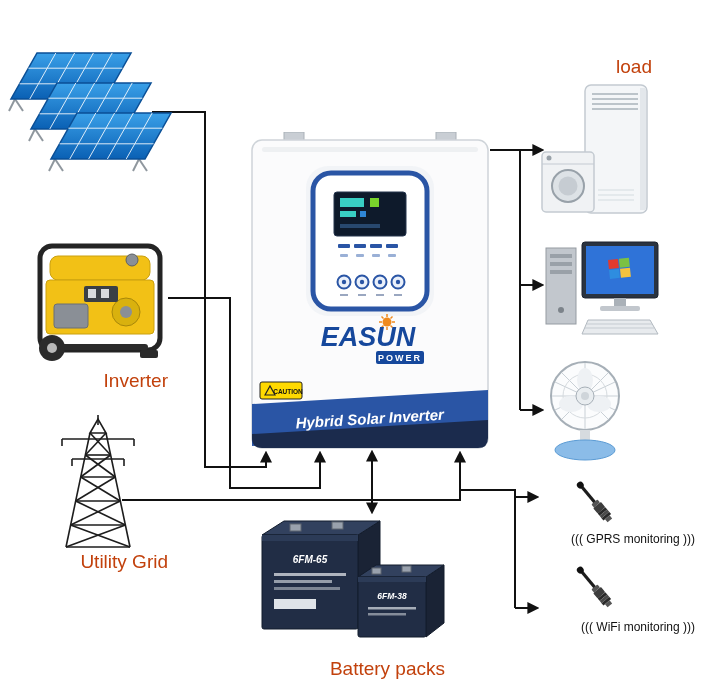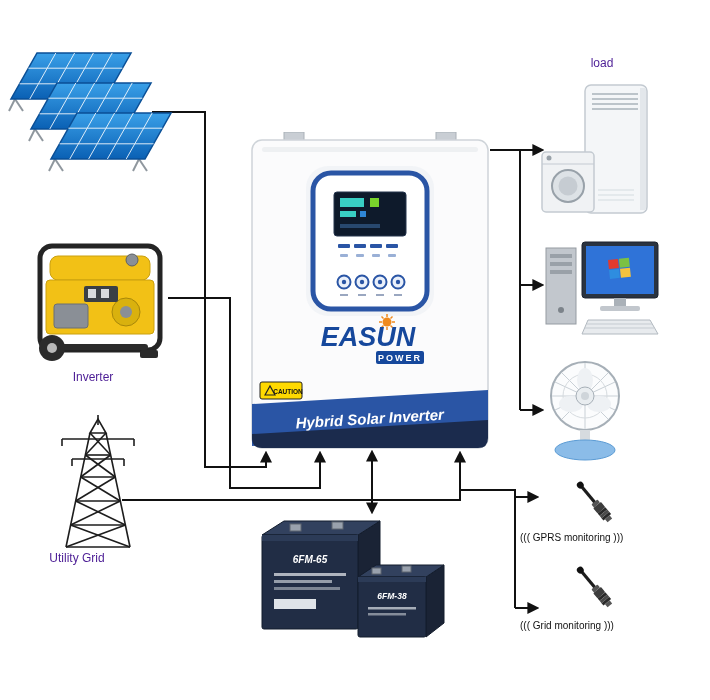--- a/index.html
+++ b/index.html
@@ -1,22 +1,22 @@
 <!DOCTYPE html>
 <html><head>
 <meta charset="utf-8">
 <style>
   html,body{margin:0;padding:0;background:#fff;}
   .canvas{
     position:relative;width:710px;height:700px;background:#ffffff;overflow:hidden;
     font-family:"Liberation Sans", sans-serif;color:#1a1a1a;
   }
   .abs{position:absolute;}
-  .lbl{position:absolute;font-size:12px;text-align:center;color:#4c1d95;}
-  .mon-lbl{position:absolute;font-size:10px;text-align:left;color:#111;white-space:nowrap;}
+  .lbl{position:absolute;font-size:19px;text-align:right;color:#c2410c;}
+  .mon-lbl{position:absolute;font-size:12px;text-align:right;color:#111;white-space:nowrap;}
   svg{display:block;}
   text{font-family:"Liberation Sans", sans-serif;}
 </style>
 </head>
 <body>
 
 <div class="canvas">
 
   <svg class="abs" style="left:0;top:0;z-index:1" width="710" height="700" viewBox="0 0 710 700">
     <defs>
@@ -142,21 +142,21 @@
         <line x1="67.3" y1="62" x2="27.7" y2="86"></line>
       <line x1="27.7" y1="86" x2="72.3" y2="86"></line>
       <line x1="27.7" y1="86" x2="77.4" y2="110"></line>
         <line x1="72.3" y1="86" x2="22.6" y2="110"></line>
       <line x1="22.6" y1="110" x2="77.4" y2="110"></line>
       <line x1="22.6" y1="110" x2="82" y2="132"></line>
         <line x1="77.4" y1="110" x2="18" y2="132"></line>
       <line x1="18" y1="132" x2="82" y2="132"></line>
     </g>
   </svg>
-  <div class="lbl" style="left:2px;top:551px;width:150px">Utility Grid</div>
+  <div class="lbl" style="left:18px;top:551px;width:150px">Utility Grid</div>
 
   <svg class="abs" style="left:250;top:132;z-index:2" width="240" height="318" viewBox="0 0 240 318">
     <rect x="34" y="0" width="20" height="12" fill="#c9ced4" stroke="#aab1b8"></rect>
     <rect x="186" y="0" width="20" height="12" fill="#c9ced4" stroke="#aab1b8"></rect>
     <rect x="2" y="8" width="236" height="308" rx="10" fill="#fbfbfc" stroke="#cfd4d9" stroke-width="1.5"></rect>
     <rect x="12" y="15" width="216" height="5" rx="2.5" fill="#eef0f2"></rect>
 
     <g>
       <rect x="56" y="34" width="128" height="150" rx="22" fill="#f2f4f7"></rect>
       <rect x="63" y="41" width="114" height="136" rx="18" fill="#ffffff" stroke="#2a55a5" stroke-width="5"></rect>
@@ -307,21 +307,21 @@
         <rect x="-5" y="7" width="10" height="3" fill="#2a2a2a"></rect>
         <rect x="-5" y="10" width="10" height="3" fill="#4a4a4a"></rect>
         <rect x="-5" y="13" width="10" height="3" fill="#2a2a2a"></rect>
         <rect x="-3" y="16" width="6" height="4" fill="#555555"></rect>
       </g>
     </defs>
     <use href="#antenna-shape" transform="translate(82,50) rotate(-40)"></use>
     <use href="#antenna-shape" transform="translate(82,135) rotate(-40)"></use>
   </svg>
   <div class="mon-lbl" style="left:520px;top:532px;width:175px">((( GPRS monitoring )))</div>
-  <div class="mon-lbl" style="left:520px;top:620px;width:175px">((( Grid monitoring )))</div>
+  <div class="mon-lbl" style="left:520px;top:620px;width:175px">((( WiFi monitoring )))</div>
 
   <svg class="abs" style="left:250;top:505;z-index:2" width="225" height="155" viewBox="0 0 225 155">
     <g>
       <polygon points="108,30 130,16 130,104 108,124" fill="#1a2335" stroke="#131c2c"></polygon>
       <polygon points="12,30 34,16 130,16 108,30" fill="#32415e" stroke="#131c2c"></polygon>
       <rect x="12" y="30" width="96" height="94" rx="2" fill="#212d45" stroke="#131c2c"></rect>
       <rect x="12" y="30" width="96" height="6" fill="#2c3b57"></rect>
       <rect x="40" y="19" width="11" height="7" fill="#99a1ad" stroke="#5f6670"></rect>
       <rect x="82" y="17" width="11" height="7" fill="#99a1ad" stroke="#5f6670"></rect>
       <text x="60" y="58" text-anchor="middle" font-size="10" font-weight="bold" font-style="italic" fill="#ffffff">6FM-65</text>
@@ -339,14 +339,15 @@
       <rect x="108" y="72" width="68" height="5" fill="#2c3b57"></rect>
       <rect x="122" y="63" width="9" height="6" fill="#99a1ad" stroke="#5f6670"></rect>
       <rect x="152" y="61" width="9" height="6" fill="#99a1ad" stroke="#5f6670"></rect>
       <text x="142" y="94" text-anchor="middle" font-size="8.5" font-weight="bold" font-style="italic" fill="#ffffff">6FM-38</text>
       <g fill="#c8cdd4">
         <rect x="118" y="102" width="48" height="2.5" opacity="0.8"></rect>
         <rect x="118" y="108" width="38" height="2.5" opacity="0.6"></rect>
       </g>
     </g>
   </svg>
+  <div class="lbl" style="left:275px;top:658px;width:170px">Battery packs</div>
 
 </div>
 
 </body></html>

